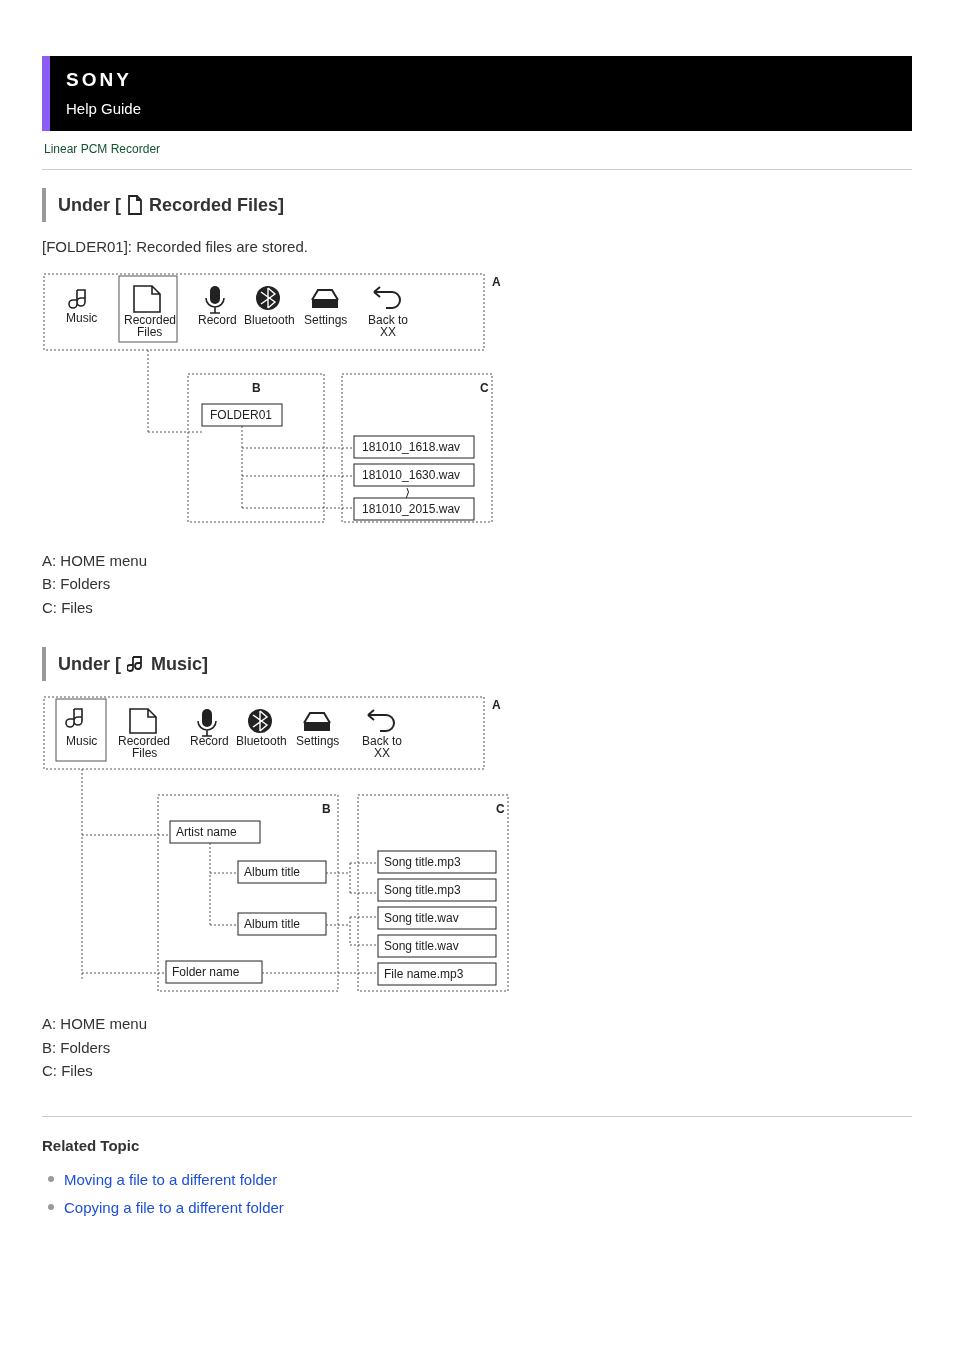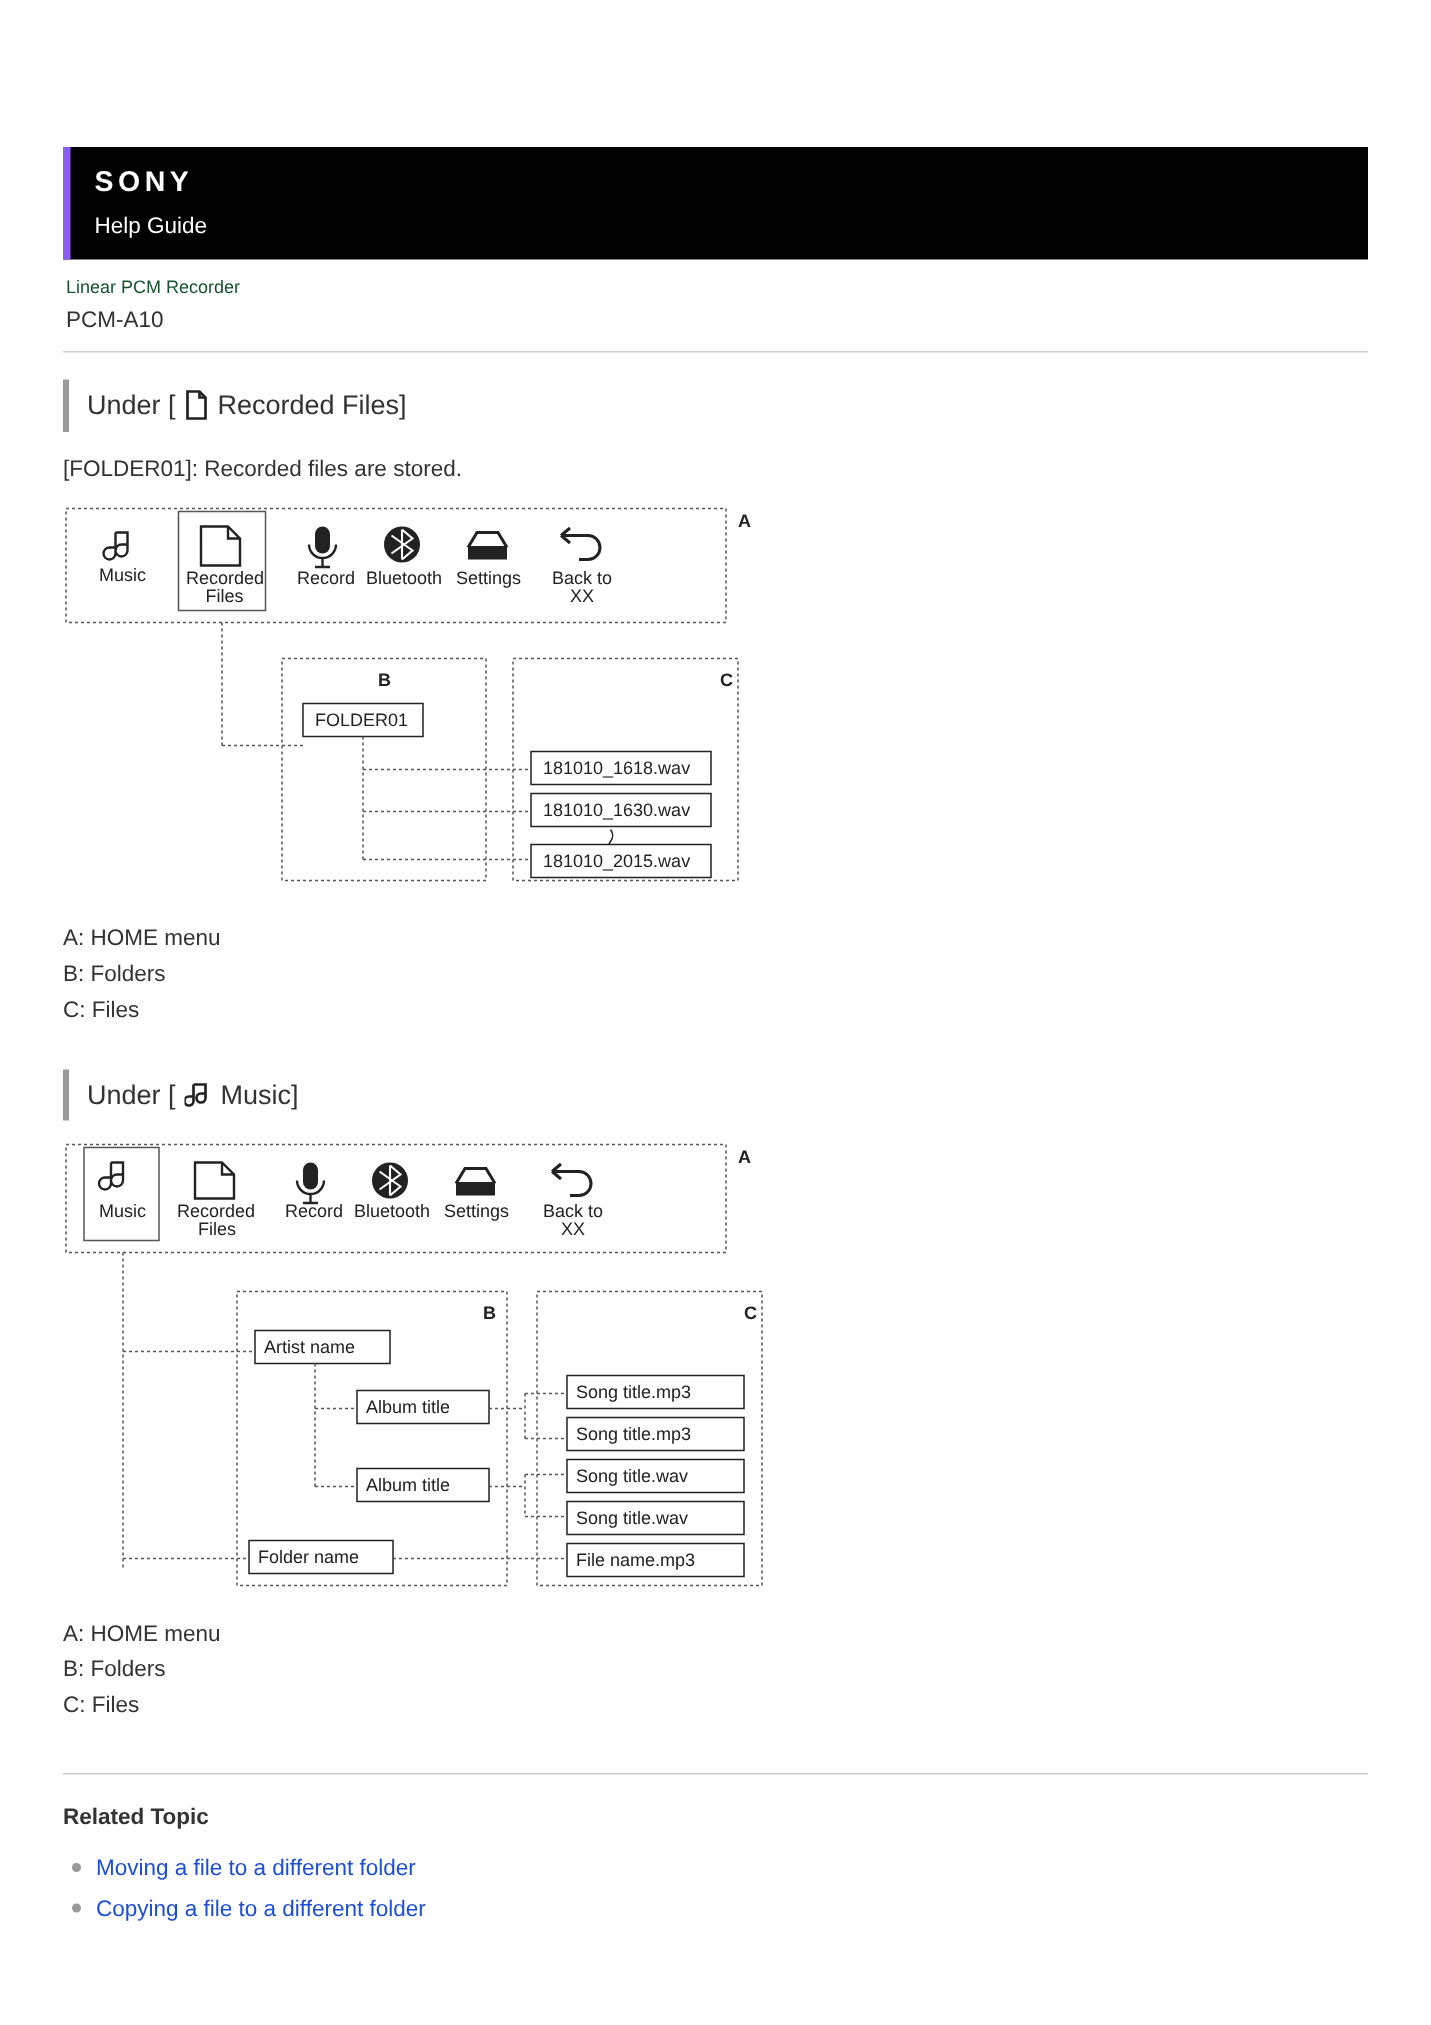--- a/index.html
+++ b/index.html
@@ -10,22 +10,21 @@
     width: 954px;
     margin: 0 auto;
     font-size: 15px;
     line-height: 1.45;
   }
   .page-pad { padding: 56px 42px 30px 42px; }
   .black-bar {
     background: #000;
     color: #fff;
     padding: 10px 0 12px 16px;
-    border-left: 5px solid #8b5cf6;
-    margin-top: 42px;
+    border-left: 8px solid #8b5cf6;
   }
   .sony-logo {
     font-weight: bold;
     letter-spacing: 3px;
     font-size: 19px;
     font-family: "Arial Black", Arial, sans-serif;
   }
   .help-guide {
     font-size: 15px;
     margin-top: 4px;
@@ -49,21 +48,21 @@
     border-top: 1px solid #ccc;
     margin: 10px 0 18px 0;
   }
   .intro {
     margin: 0 0 22px 0;
   }
   .section-head {
     border-left: 4px solid #999;
     padding: 4px 0 4px 12px;
     font-size: 18px;
-    font-weight: normal;
+    font-weight: bold;
     display: flex;
     align-items: center;
     gap: 6px;
     margin: 4px 0 14px 0;
   }
   .section-head .icon-slot { display: inline-flex; }
   .folder-text {
     margin: 8px 0 14px 0;
   }
   .diagram {
@@ -103,21 +102,20 @@
 <body>
 
 <div class="page-pad">
 
   <div class="black-bar">
     <div class="sony-logo">SONY</div>
     <div class="help-guide">Help Guide</div>
   </div>
 
   <div class="device-caption">Linear PCM Recorder</div>
-  <div class="model">PCM-A10</div>
 
   <hr class="hr-light">
 
 
   <div class="section-head">
     <span>Under [</span>
     <span class="icon-slot">
       <svg width="16" height="20" viewBox="0 0 16 20">
         <path d="M2 1 H10 L14 5 V19 H2 Z" fill="none" stroke="#222" stroke-width="1.8"></path>
         <path d="M10 1 V5 H14" fill="none" stroke="#222" stroke-width="1.8"></path>

